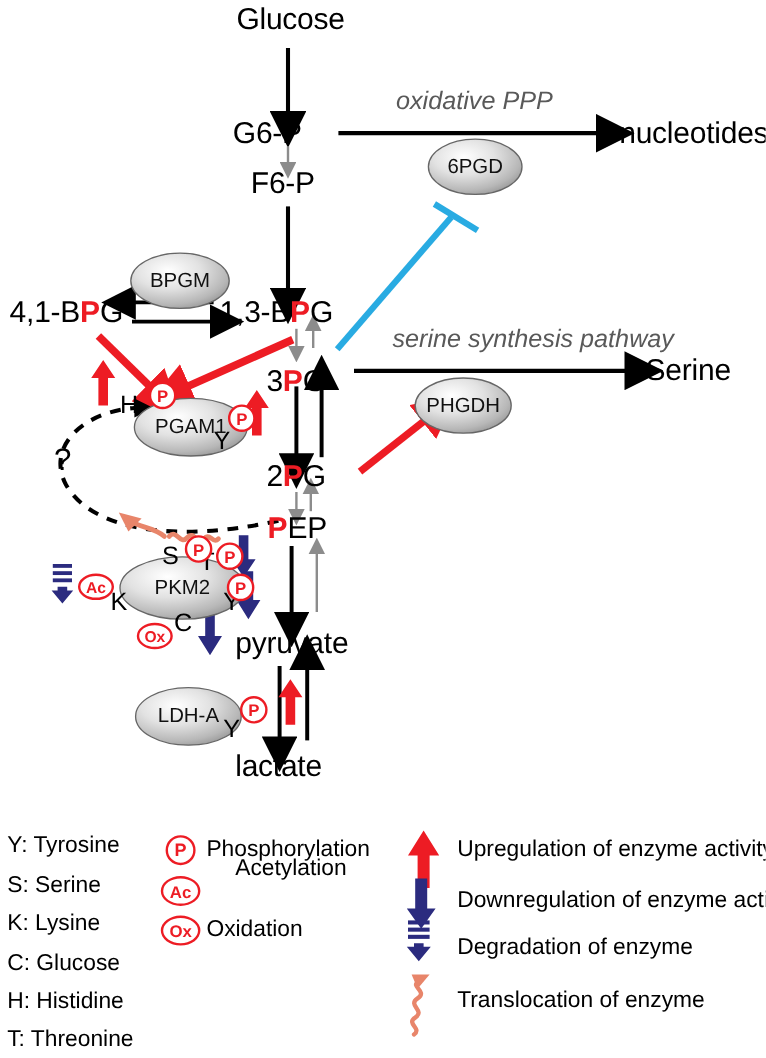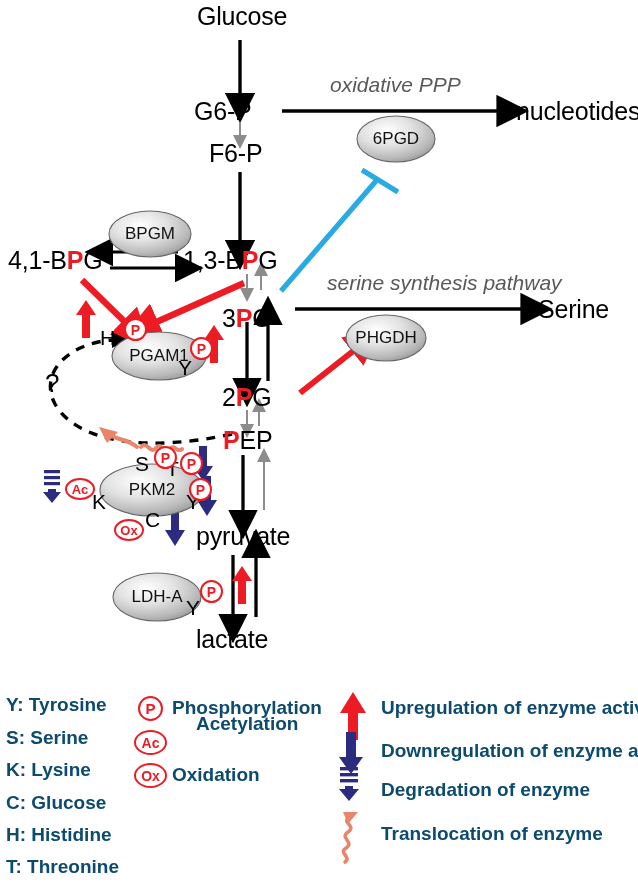--- a/index.html
+++ b/index.html
@@ -92,23 +92,22 @@
   }
   .qmark {
     position: absolute;
     font-size: 26px;
     font-weight: 400;
     color: #000;
   }
   .legend-text {
     position: absolute;
     font-size: 19px;
-    color: #0c4a6e;
+    color: #000000;
     white-space: nowrap;
-    font-weight: bold;
   }
   .legend-mod {
     position: absolute;
   }
 </style>
 </head>
 <body>
 
 <div id="root">
 

